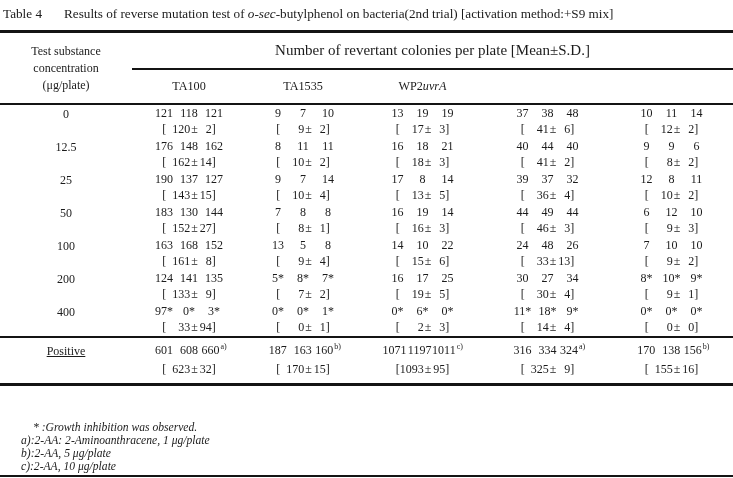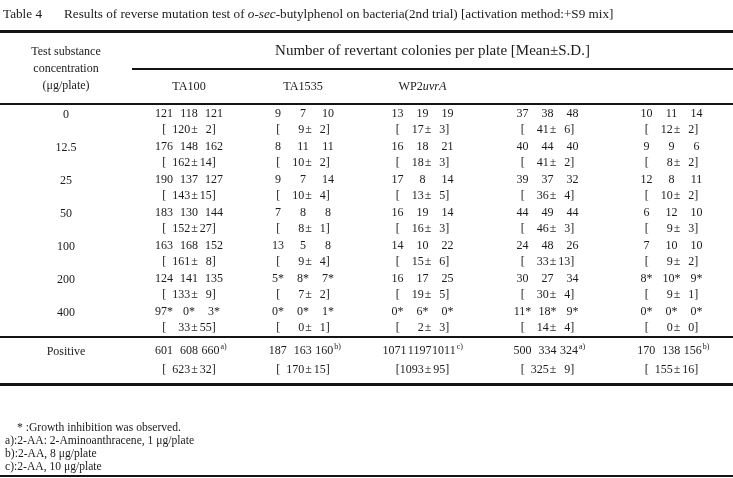--- a/index.html
+++ b/index.html
@@ -18,32 +18,32 @@
   .header-grid { display:grid; grid-template-columns:132px 601px; }
   .dose-head { height:70px; display:flex; flex-direction:column; justify-content:center;
                align-items:center; font-size:12px; line-height:17px; text-align:right; }
   .span-label { height:35px; display:flex; align-items:center; justify-content:center; font-size:15px; }
   .subrule { height:2px; background:#141414; width:601px; }
   .strain-row { display:grid; grid-template-columns:114px 114px 125px 125px 123px;
                 height:33px; align-items:center; font-size:12.2px; text-align:center; }
   .brow { display:grid; grid-template-columns:132px 114px 114px 125px 125px 123px; height:33px; }
   .brow.pos { height:42px; padding-top:3px; }
   .dose-cell { text-align:center; font-size:12px; line-height:17px; padding-top:1px; }
-  .brow.pos .dose-cell { line-height:19px; }
+  .brow.pos .dose-cell { line-height:19px;text-decoration:underline; }
   .cellbox { display:flex; flex-direction:column; }
   .line { height:16.5px; display:flex; align-items:center; justify-content:center;
           font-size:12px; white-space:pre; }
   .brow.pos .line { height:19px; }
   .counts { }
   .count { min-width:25px; text-align:center; }
   .count sup { font-size:8px; line-height:0; margin-left:1px; }
   .mv { display:inline-block; min-width:24px; text-align:right; }
   .sv { display:inline-block; min-width:13px; text-align:right; }
   .pm { padding:0 1px; }
-  .footnotes { position:absolute; top:421px; left:5px; font-size:11.6px; line-height:13px; }
+  .footnotes { position:absolute; top:421px; left:21px; font-size:11.6px; line-height:13px;font-style:italic; }
   .fn-first { padding-left:12px; }
   .bottomrule { position:absolute; top:475px; left:0; }
 </style>
 </head>
 <body>
 
 <div class="page">
 
   <div class="title"><span class="tnum">Table 4</span><span><span>Results of reverse mutation test of </span><i>o-sec</i><span>-butylphenol on bacteria(2nd trial) [activation method:+S9 mix]</span></span></div>
 
@@ -218,21 +218,21 @@
             <div class="line counts"><span class="count">8*</span><span class="count">10*</span><span class="count">9*</span></div>
             <div class="line"><span>[</span><span class="mv">9</span><span class="pm">±</span><span class="sv">1</span><span>]</span></div>
           </div>
         </div>
         <div class="brow">
           <div class="dose-cell">
             <div>400</div>
           </div>
           <div class="cellbox">
             <div class="line counts"><span class="count">97*</span><span class="count">0*</span><span class="count">3*</span></div>
-            <div class="line"><span>[</span><span class="mv">33</span><span class="pm">±</span><span class="sv">55</span><span>]</span></div>
+            <div class="line"><span>[</span><span class="mv">33</span><span class="pm">±</span><span class="sv">94</span><span>]</span></div>
           </div>
           <div class="cellbox">
             <div class="line counts"><span class="count">0*</span><span class="count">0*</span><span class="count">1*</span></div>
             <div class="line"><span>[</span><span class="mv">0</span><span class="pm">±</span><span class="sv">1</span><span>]</span></div>
           </div>
           <div class="cellbox">
             <div class="line counts"><span class="count">0*</span><span class="count">6*</span><span class="count">0*</span></div>
             <div class="line"><span>[</span><span class="mv">2</span><span class="pm">±</span><span class="sv">3</span><span>]</span></div>
           </div>
           <div class="cellbox">
@@ -255,33 +255,33 @@
           </div>
           <div class="cellbox">
             <div class="line counts"><span class="count">187</span><span class="count">163</span><span class="count">160<sup>b)</sup></span></div>
             <div class="line"><span>[</span><span class="mv">170</span><span class="pm">±</span><span class="sv">15</span><span>]</span></div>
           </div>
           <div class="cellbox">
             <div class="line counts"><span class="count">1071</span><span class="count">1197</span><span class="count">1011<sup>c)</sup></span></div>
             <div class="line"><span>[</span><span class="mv">1093</span><span class="pm">±</span><span class="sv">95</span><span>]</span></div>
           </div>
           <div class="cellbox">
-            <div class="line counts"><span class="count">500</span><span class="count">334</span><span class="count">324<sup>a)</sup></span></div>
+            <div class="line counts"><span class="count">316</span><span class="count">334</span><span class="count">324<sup>a)</sup></span></div>
             <div class="line"><span>[</span><span class="mv">325</span><span class="pm">±</span><span class="sv">9</span><span>]</span></div>
           </div>
           <div class="cellbox">
             <div class="line counts"><span class="count">170</span><span class="count">138</span><span class="count">156<sup>b)</sup></span></div>
             <div class="line"><span>[</span><span class="mv">155</span><span class="pm">±</span><span class="sv">16</span><span>]</span></div>
           </div>
         </div>
       </div>
     <div class="rule thick"></div>
   </div>
 
   <div class="footnotes" id="footnotes">
       <div class="fn fn-first">* :Growth inhibition was observed.</div>
       <div class="fn">a):2-AA: 2-Aminoanthracene, 1 μg/plate</div>
-      <div class="fn">b):2-AA, 8 μg/plate</div>
+      <div class="fn">b):2-AA, 5 μg/plate</div>
       <div class="fn">c):2-AA, 10 μg/plate</div>
     </div>
   <div class="rule thin bottomrule"></div>
 
 </div>
 
 </body></html>

